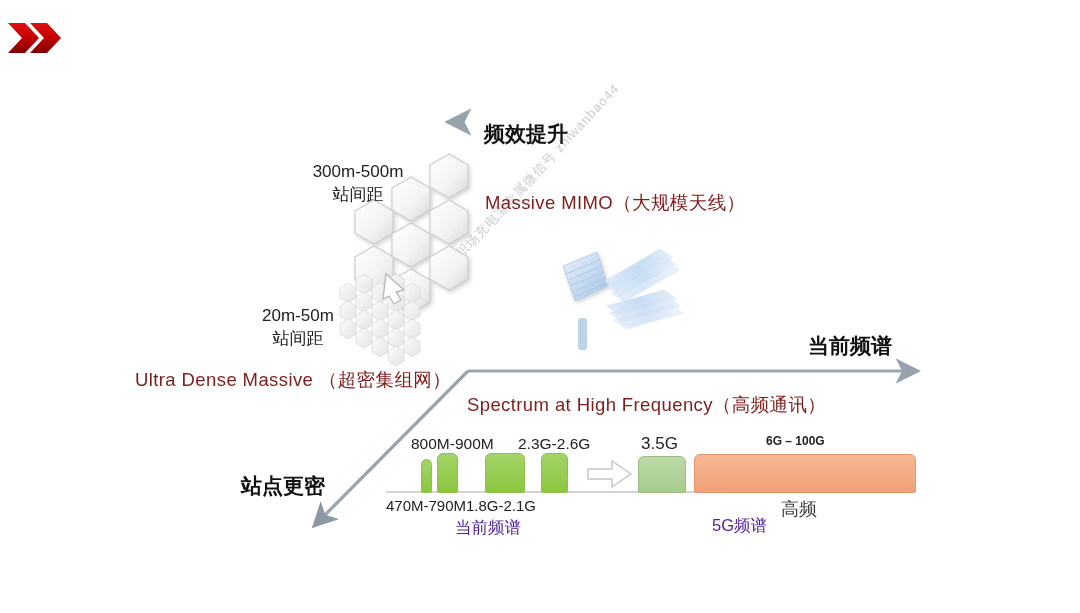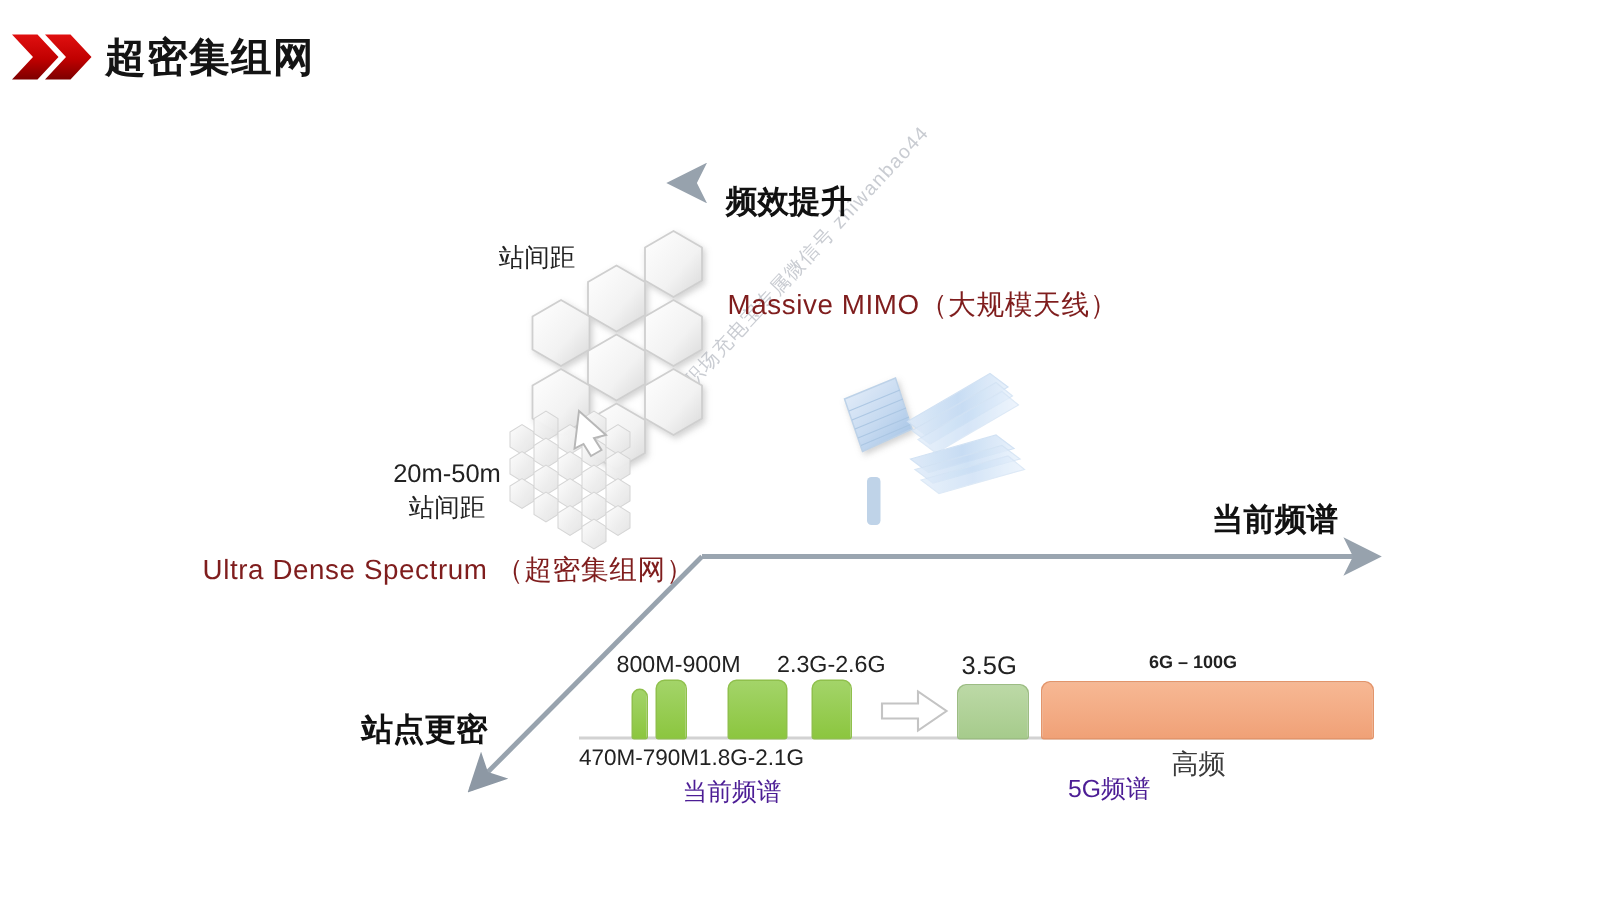--- a/index.html
+++ b/index.html
@@ -154,21 +154,20 @@
       <linearGradient id="chev-grad" x1="0" y1="0" x2="0" y2="1">
         <stop offset="0%" stop-color="#e01010"></stop>
         <stop offset="55%" stop-color="#c00000"></stop>
         <stop offset="100%" stop-color="#7d0000"></stop>
       </linearGradient>
     </defs>
     <path d="M0,1 L17,1 L31,16 L17,31 L0,31 L14,16 Z" fill="url(#chev-grad)"></path>
     <path d="M22,1 L39,1 L53,16 L39,31 L22,31 L36,16 Z" fill="url(#chev-grad)"></path>
   </svg>
 
-  <div id="header-title">超密集组网</div>
 </div>
 
 <div id="diagram">
 
   <svg id="axes-svg" viewBox="0 0 1080 613">
     <defs>
       <marker id="arrow-up" markerWidth="8" markerHeight="8" refX="4" refY="7" orient="auto" markerUnits="strokeWidth">
         <path d="M4,0 L8,8 L4,6 L0,8 Z" fill="#97a2ad"></path>
       </marker>
       <marker id="arrow-right" markerWidth="8" markerHeight="8" refX="7" refY="4" orient="auto" markerUnits="strokeWidth">
@@ -290,24 +289,26 @@
   </svg>
 
   <div class="axis-label" style="left:484px; top:120px;">频效提升</div>
 
   <div class="axis-label" style="left:808px; top:332px;">当前频谱</div>
 
   <div class="axis-label" style="left:241px; top:472px;">站点更密</div>
 
   <div class="blue-label" style="left:485px; top:190px;">Massive MIMO（大规模天线）</div>
 
-
-  <div class="blue-label" style="left:135px; top:367px;">Ultra Dense Spectrum  （超密集组网）</div>
+  <div class="blue-label" style="left:467px; top:392px;">Spectrum at High Frequency（高频通讯）</div>
+
+  <div class="blue-label" style="left:135px; top:367px;">Ultra Dense Massive  （超密集组网）</div>
 
   <div class="cell-caption" style="left:283px; top:161px; width:150px;">
+    <div>300m-500m</div>
     <div>站间距</div>
   </div>
 
   <div class="cell-caption" style="left:238px; top:281px; width:120px;margin-top:24px;">
     <div>20m-50m</div>
     <div>站间距</div>
   </div>
 
 </div>
 

